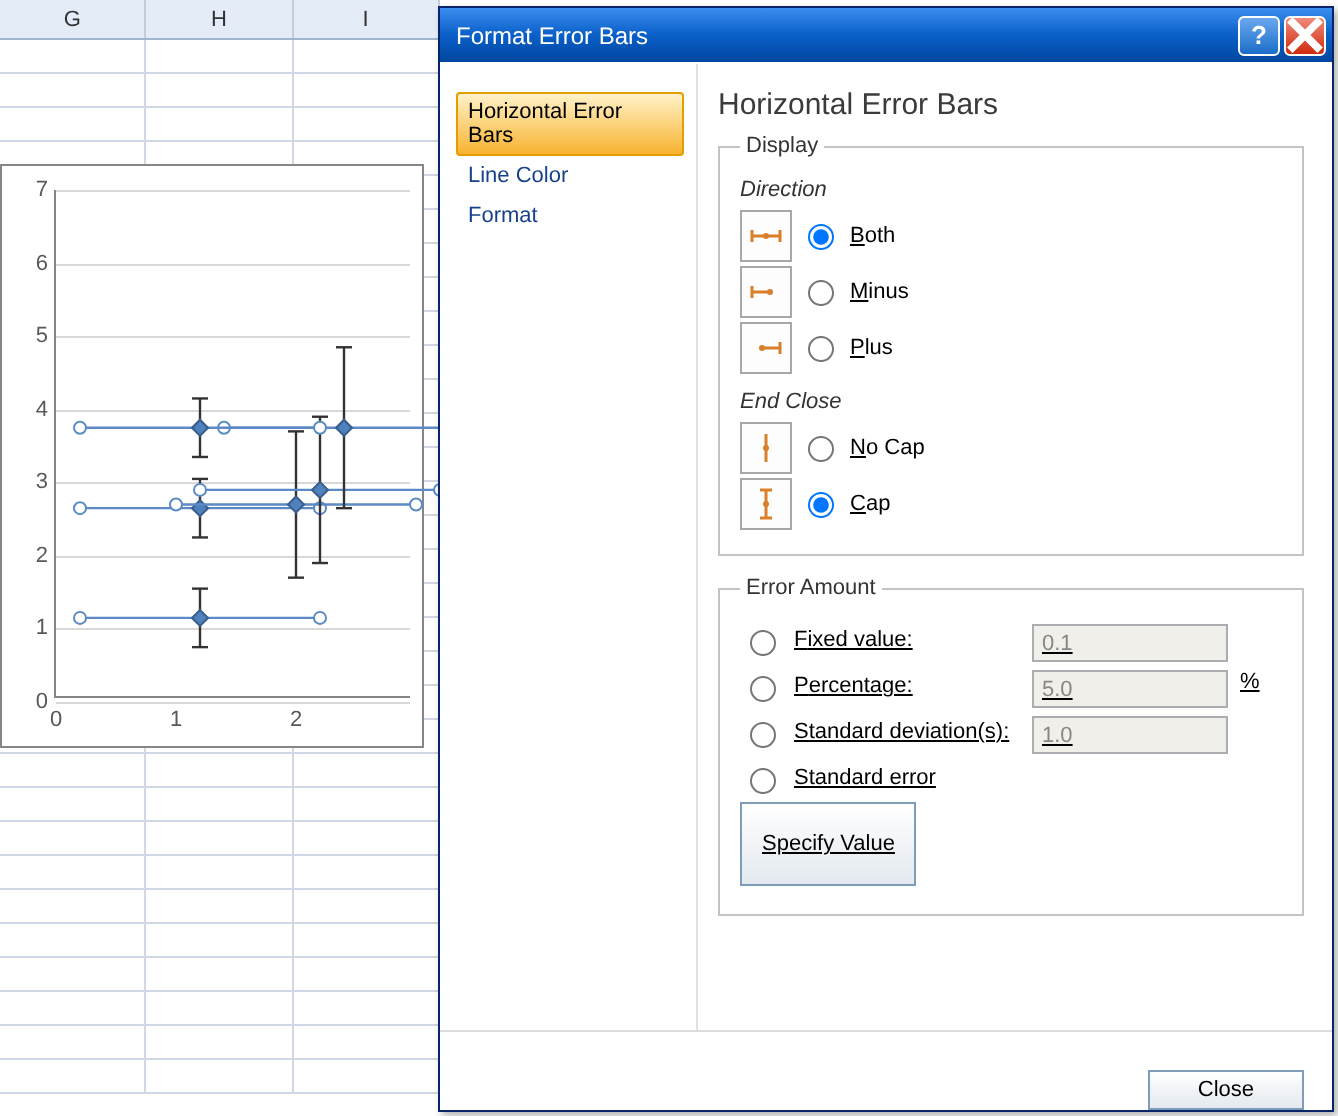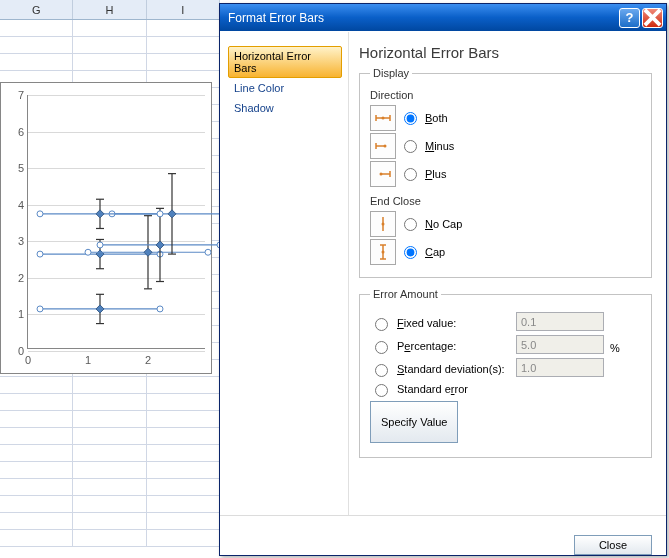--- a/index.html
+++ b/index.html
@@ -31,32 +31,32 @@
   .body { display: flex; position: absolute; top: 28px; left: 0; right: 0; bottom: 40px; }
   .nav { width: 128px; padding: 14px 6px 6px 8px; }
   .nav-item { font-size: 11px; color: #15428b; padding: 4px 6px; cursor: default; border-radius: 2px; }
   .nav-item.active { background: linear-gradient(#fff2c8,#f8b330); border: 1px solid #e39e00; color: #000; padding: 3px 5px; }
 
   .content { flex: 1; padding: 12px 14px 10px 10px; border-left: 1px solid #e0e0e0; position: relative; }
   .panel-title { font-size: 15px; color: #3b3b3b; margin-bottom: 6px; font-weight: normal; }
 
   fieldset { border: 1px solid #c3c3c3; margin: 0 0 10px 0; padding: 8px 10px 10px 10px; }
   fieldset > legend, .group-legend { font-size: 11px; color: #333; padding: 0 3px; }
-  .sub-legend { font-size: 11px; color: #333; margin: 2px 0 4px 0; }
+  .sub-legend { font-size: 11px; color: #333; margin: 2px 0 4px 0; font-style: italic; }
 
   .radio-row { display: flex; align-items: center; margin: 2px 0; gap: 8px; font-size: 11px; }
   .radio-row input[type=radio] { margin: 0; }
   .icon-box { width: 26px; height: 26px; border: 1px solid #a8a8a8; background: #fdfdfd; display: flex; align-items: center; justify-content: center; }
   .icon-box svg { width: 18px; height: 18px; }
 
   .ul { text-decoration: underline; }
 
-  .amt-row { display: flex; align-items: flex-end; font-size: 11px; margin: 4px 0; gap: 6px; }
+  .amt-row { display: flex; align-items: flex-start; font-size: 11px; margin: 4px 0; gap: 6px; text-decoration: underline; }
   .amt-row label { flex: 0 0 140px; display: flex; align-items: center; gap: 6px; }
-  .amt-input { width: 88px; height: 19px; font-size: 11px; padding: 1px 4px; border: 1px solid #abadb3; background: #f0efe9; color: #888; }
+  .amt-input { width: 98px; height: 19px; font-size: 11px; padding: 1px 4px; border: 1px solid #abadb3; background: #f0efe9; color: #888; }
   .btn { font-size: 11px; padding: 14px 10px; border: 1px solid #7f9db9; background: linear-gradient(#fff,#e3e9ef); cursor: default; }
 
   .footer { position: absolute; left: 0; right: 0; bottom: 0; height: 40px; border-top: 1px solid #dcdcdc; display: flex; align-items: flex-end; justify-content: flex-end; padding: 0 14px; }
   .footer .btn { padding: 3px 24px; }
 </style>
 </head>
 <body>
 
 <div class="sheet">
   <div class="col-headers">
@@ -299,21 +299,21 @@
       <svg viewBox="0 0 10 10">
           <path d="M1 1 L9 9 M9 1 L1 9" stroke="#fff" stroke-width="2"></path>
         </svg>
     </span>
   </div>
 
   <div class="body">
     <div class="nav">
       <div class="nav-item active">Horizontal Error Bars</div>
       <div class="nav-item">Line Color</div>
-      <div class="nav-item">Shadow</div>
+      <div class="nav-item">Format</div>
     </div>
 
     <div class="content">
       <div class="panel-title">Horizontal Error Bars</div>
 
       <fieldset>
         <legend class="group-legend">Display</legend>
 
         <div class="sub-legend">Direction</div>
 

